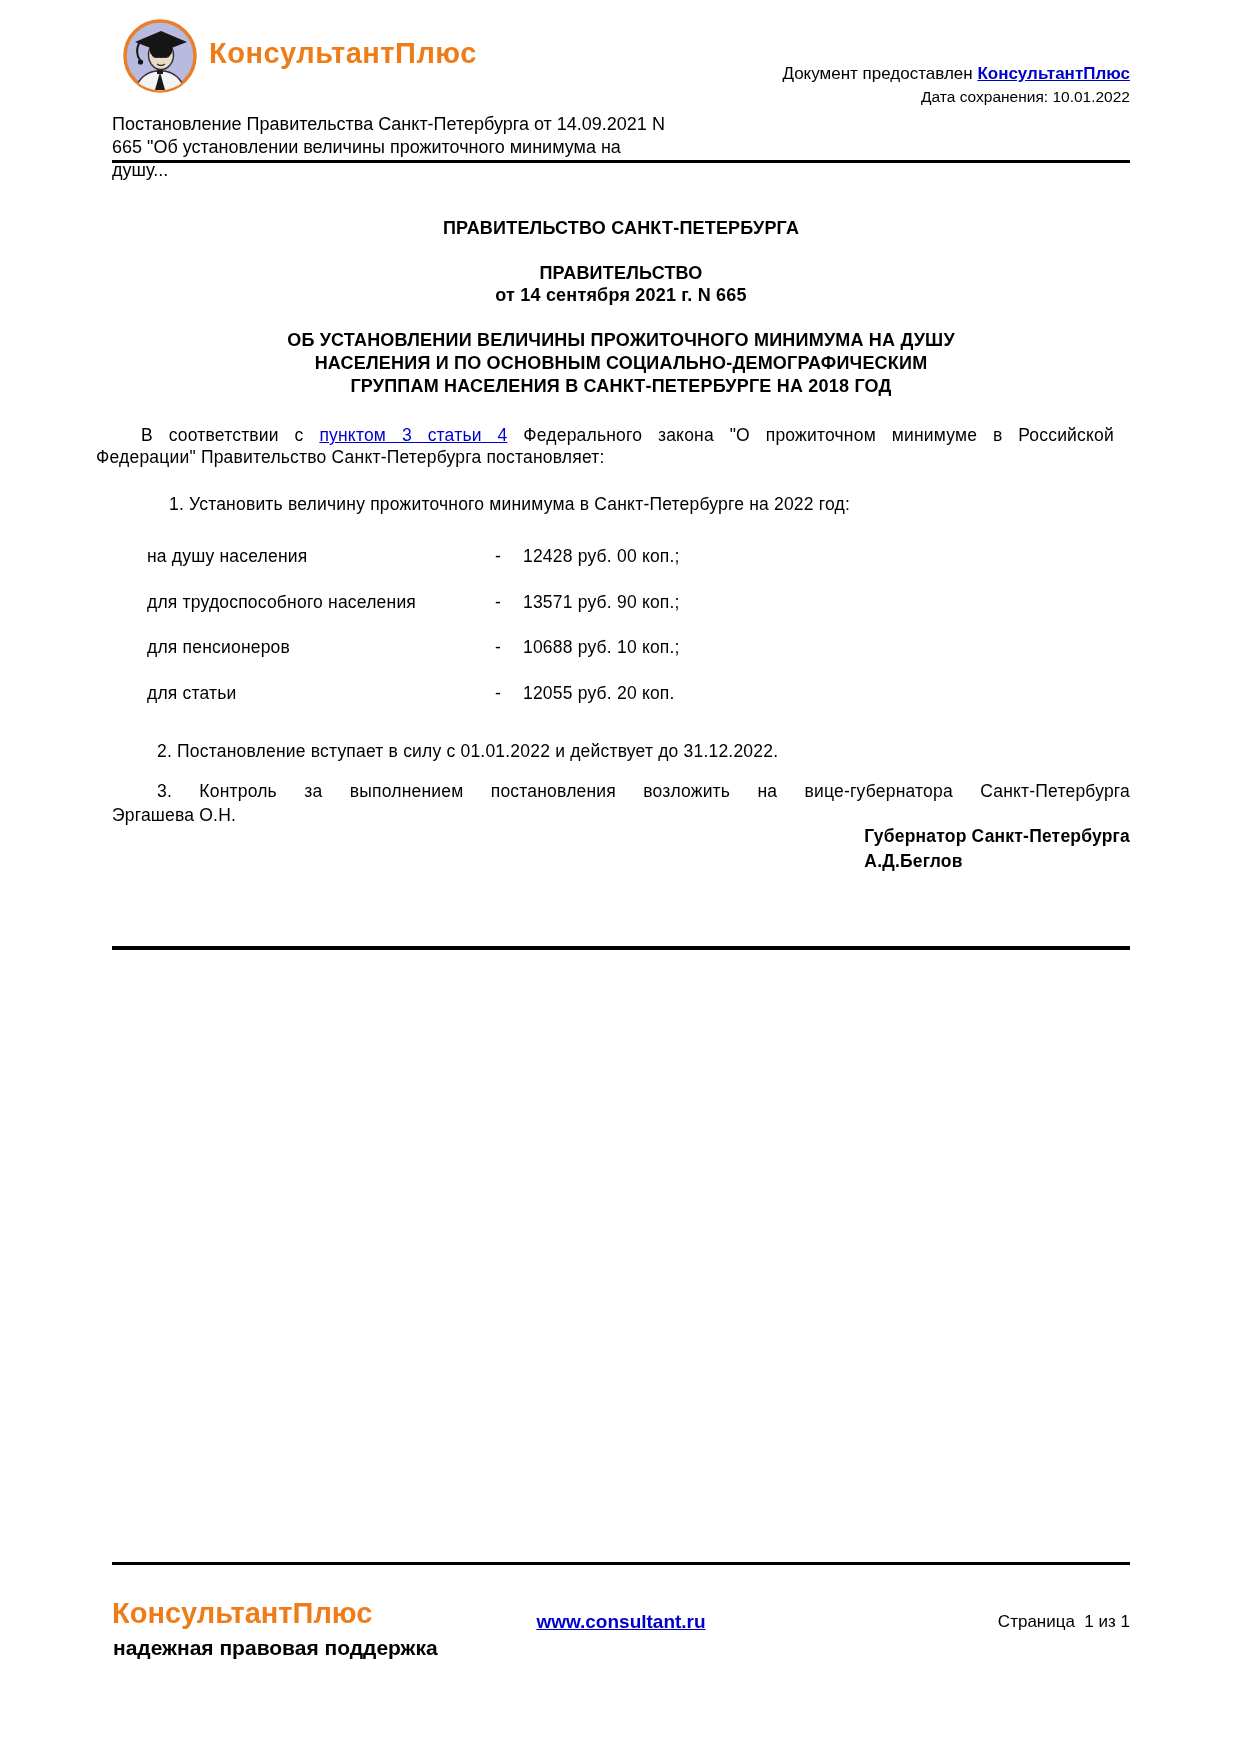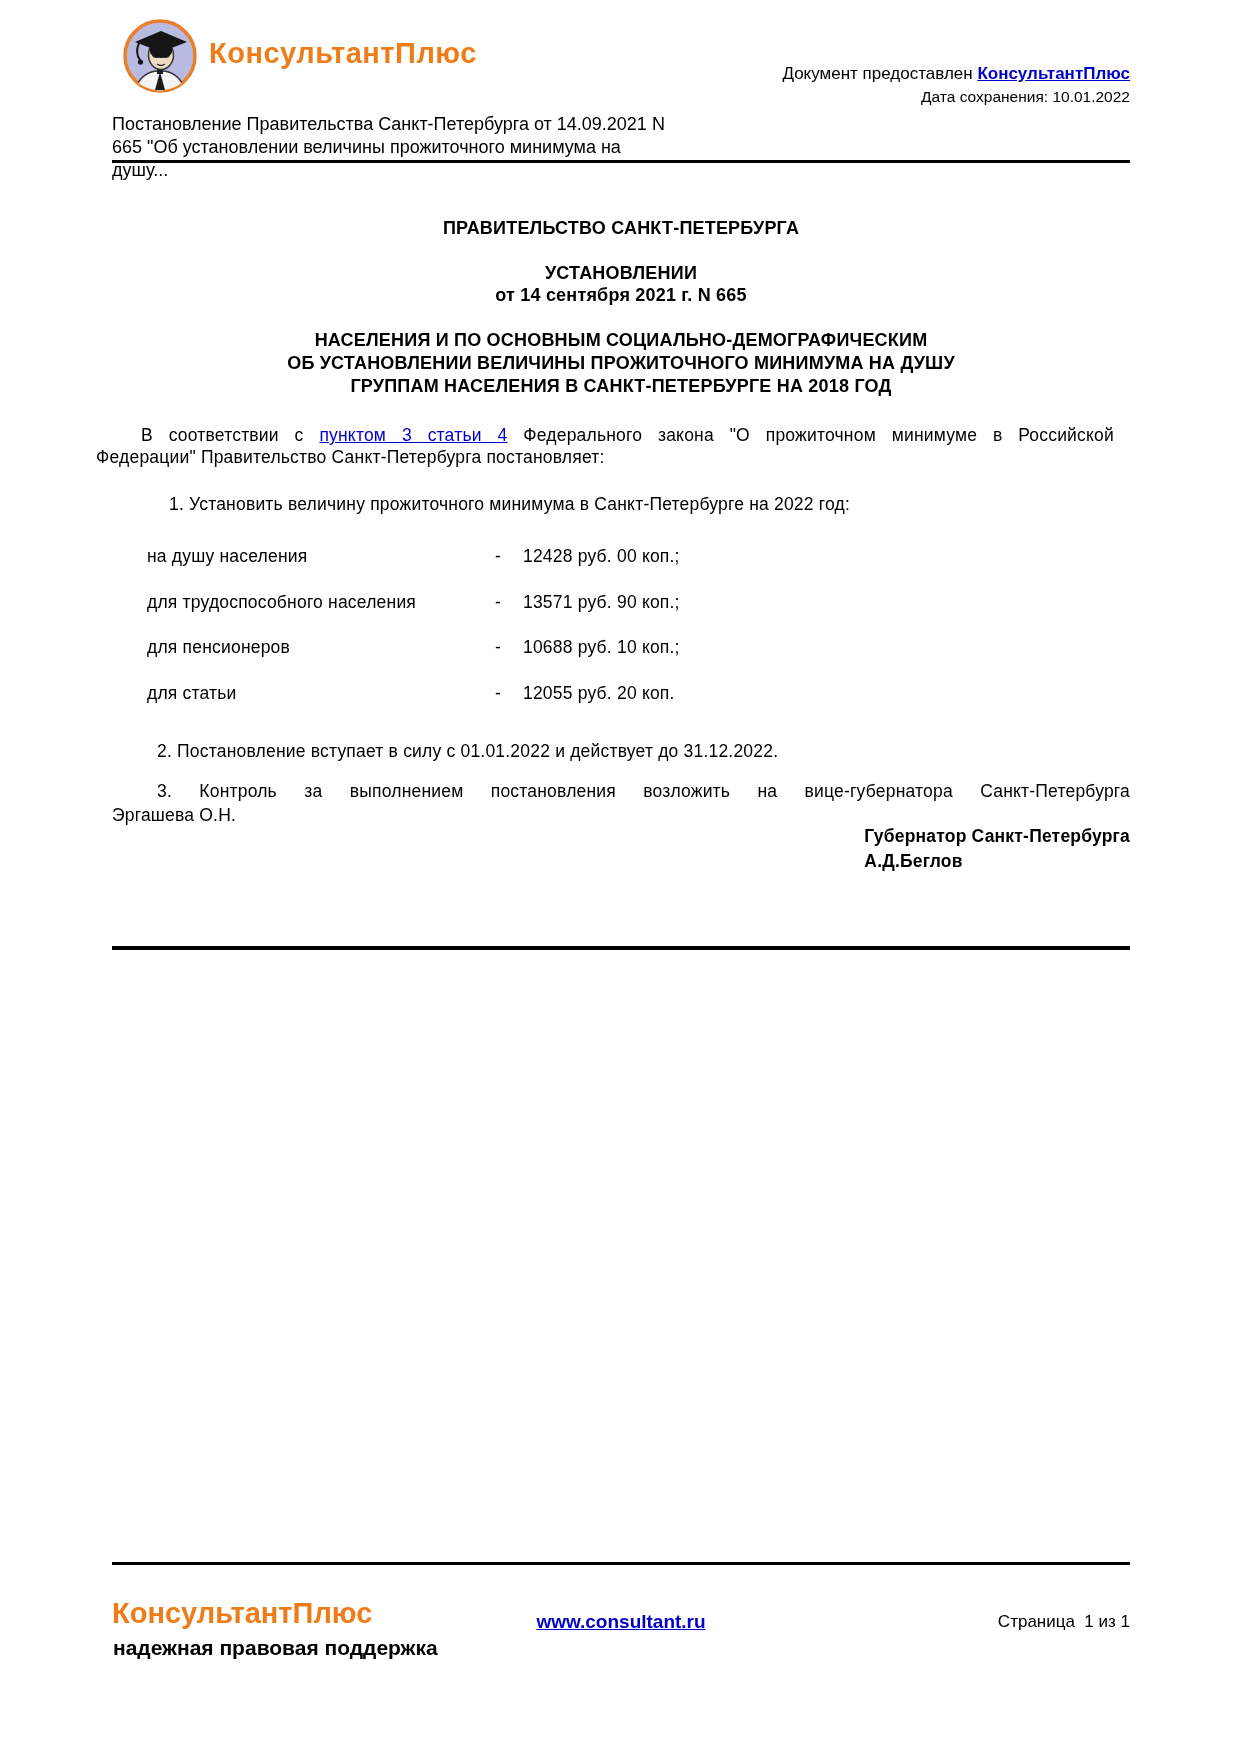--- a/index.html
+++ b/index.html
@@ -98,26 +98,26 @@
   <div class="hdr-doc-title">
 
   <div>Постановление Правительства Санкт-Петербурга от 14.09.2021 N</div>
       <div>665 "Об установлении величины прожиточного минимума на</div>
       <div>душу...</div>
     </div>
 
   <div class="rule" id="rule-top"></div>
 
   <div class="cb" id="t-org">ПРАВИТЕЛЬСТВО САНКТ-ПЕТЕРБУРГА</div>
-  <div class="cb" id="t-kind">УСТАНОВЛЕНИИ</div>
+  <div class="cb" id="t-kind">ПРАВИТЕЛЬСТВО</div>
   <div class="cb" id="t-meta">от 14 сентября 2021 г. N 665</div>
   <div class="cb" id="t-subject">
 
-  <div>НАСЕЛЕНИЯ И ПО ОСНОВНЫМ СОЦИАЛЬНО-ДЕМОГРАФИЧЕСКИМ</div>
-      <div>ОБ УСТАНОВЛЕНИИ ВЕЛИЧИНЫ ПРОЖИТОЧНОГО МИНИМУМА НА ДУШУ</div>
+  <div>ОБ УСТАНОВЛЕНИИ ВЕЛИЧИНЫ ПРОЖИТОЧНОГО МИНИМУМА НА ДУШУ</div>
+      <div>НАСЕЛЕНИЯ И ПО ОСНОВНЫМ СОЦИАЛЬНО-ДЕМОГРАФИЧЕСКИМ</div>
       <div>ГРУППАМ НАСЕЛЕНИЯ В САНКТ-ПЕТЕРБУРГЕ НА 2018 ГОД</div>
     </div>
 
   <div class="bodytxt" id="para-intro">
     <span class="jline"><span>В соответствии с </span><span class="lnk">пунктом 3 статьи 4</span><span> Федерального закона "О прожиточном минимуме в Российской</span></span>
     <span>Федерации" Правительство Санкт-Петербурга постановляет:</span>
   </div>
 
   <div class="bodytxt" id="item1">1. Установить величину прожиточного минимума в Санкт-Петербурге на 2022 год:</div>
 

